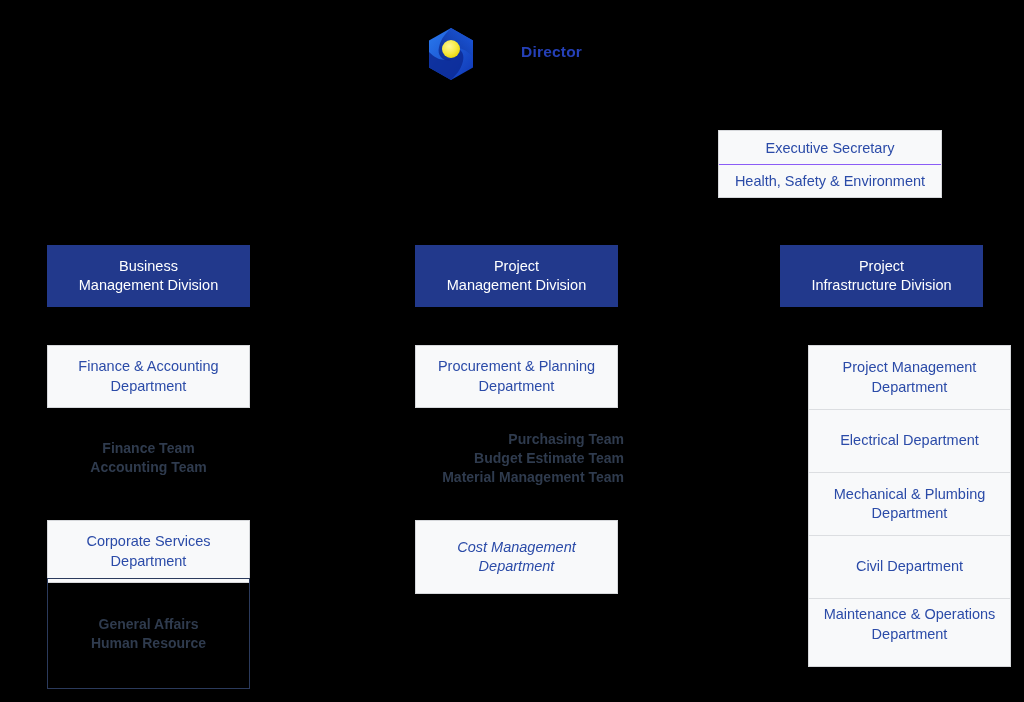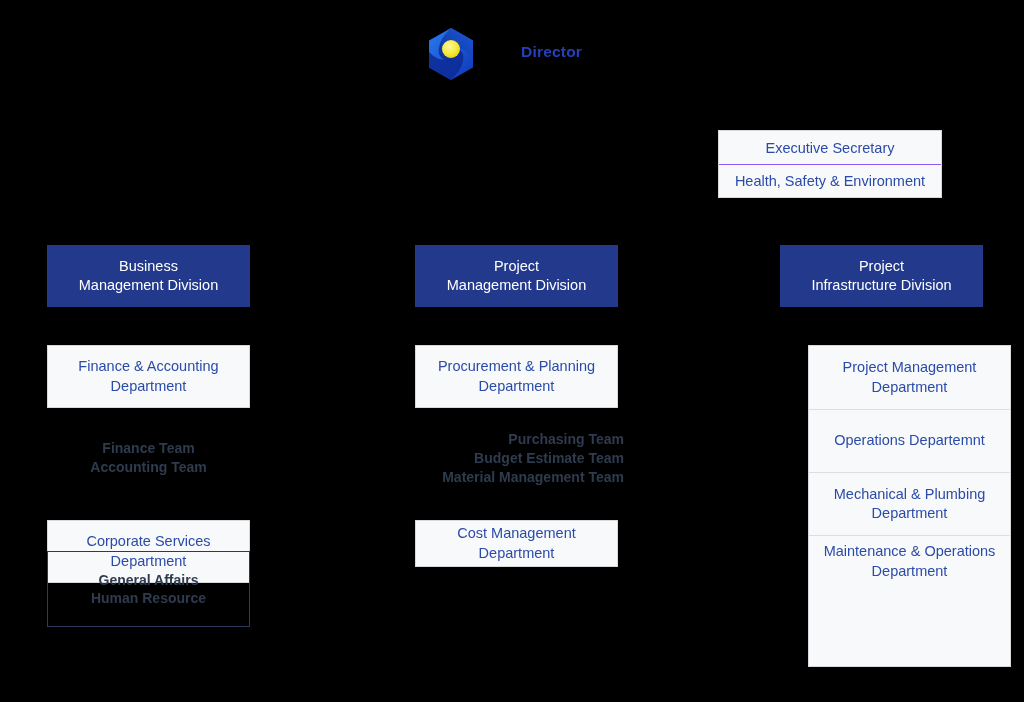--- a/index.html
+++ b/index.html
@@ -177,42 +177,43 @@
 
   <div class="box box-dept nowrap-lines" style="left:47px; top:345px; width:203px; height:63px;">Finance &amp; Accounting
 Department</div>
 
   <div class="teams" style="left:47px; top:439px; width:203px;">Finance Team
 Accounting Team</div>
 
   <div class="box box-dept nowrap-lines" style="left:47px; top:520px; width:203px; height:63px;">Corporate Services
 Department</div>
 
-  <div class="box box-outline nowrap-lines" style="left:47px; top:551px; width:203px; height:76px;">General Affairs
+  <div class="box box-outline nowrap-lines" style="left:47px; top:578px; width:203px; height:111px;">General Affairs
 Human Resource</div>
 
   <div class="box box-division nowrap-lines" style="left:415px; top:245px; width:203px; height:62px;">Project
 Management Division</div>
 
   <div class="box box-dept nowrap-lines" style="left:415px; top:345px; width:203px; height:63px;">Procurement &amp; Planning
 Department</div>
 
   <div class="teams" style="left:409px; top:430px; width:215px;text-align:right;">Purchasing Team
 Budget  Estimate Team
 Material Management Team</div>
 
-  <div class="box box-dept nowrap-lines" style="left:415px; top:520px; width:203px; height:47px;">Cost Management
+  <div class="box box-dept nowrap-lines" style="left:415px; top:520px; width:203px; height:74px;font-style:italic;">Cost Management
 Department</div>
 
   <div class="box box-division nowrap-lines" style="left:780px; top:245px; width:203px; height:62px;">Project
 Infrastructure Division</div>
 
   <div class="col-stack" style="left:780px; top:345px; width:203px; height:322px;margin-left:28px;">
     <div class="stack-row nowrap-lines" style="height:63px;">Project Management
 Department</div>
-    <div class="stack-row nowrap-lines" style="height:63px;">Operations Departemnt</div>
+    <div class="stack-row nowrap-lines" style="height:63px;">Electrical Department</div>
     <div class="stack-row nowrap-lines" style="height:63px;">Mechanical &amp; Plumbing
 Department</div>
+    <div class="stack-row nowrap-lines" style="height:63px;">Civil Department</div>
     <div class="stack-row nowrap-lines" style="height:52px;">Maintenance &amp; Operations
 Department</div>
   </div>
 
 </div>
 
 </body></html>

